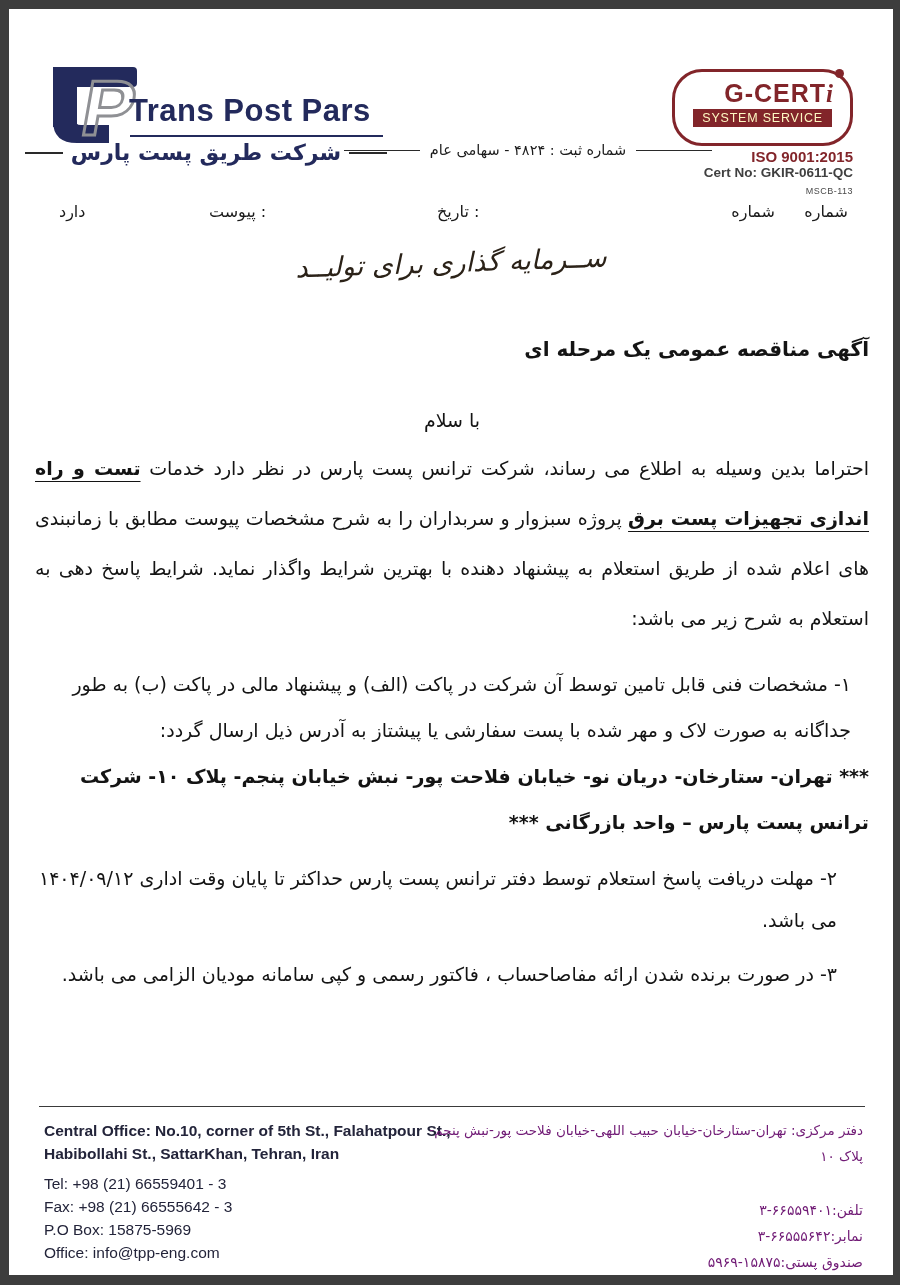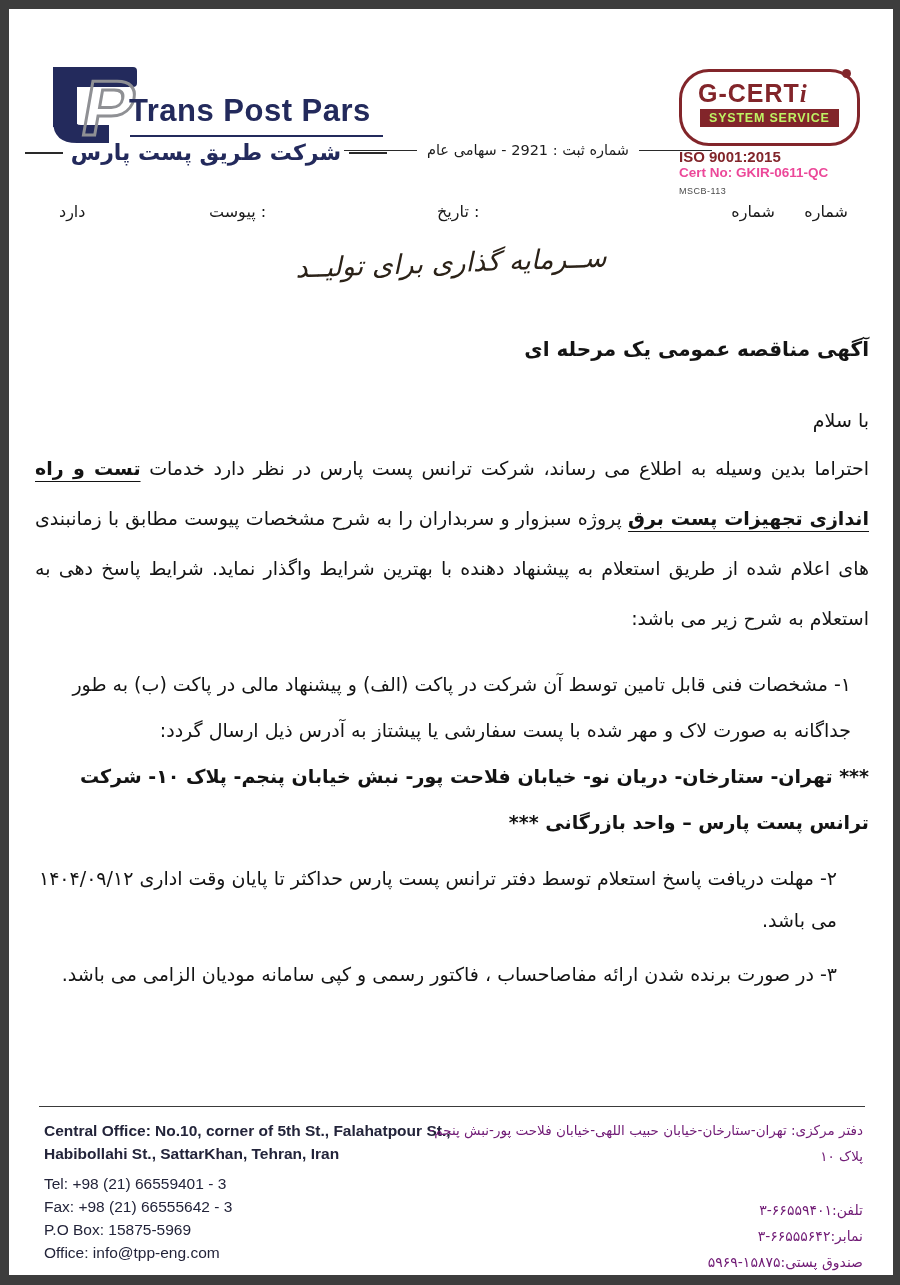--- a/index.html
+++ b/index.html
@@ -14,49 +14,49 @@
                 font-size:31px; font-weight:bold; color:#232a5c; letter-spacing:.5px; }
   .latin-underline { position:absolute; left:121px; top:126px; width:253px; height:2px; background:#232a5c; }
   .fa-name-row { position:absolute; left:16px; top:131px; width:362px; display:flex; align-items:center; direction:rtl; }
   .fa-name-row .rule { flex:1; border-top:2px solid #2a2a2a; }
   .fa-name { font-size:22px; font-weight:bold; color:#232a5c; padding:0 8px; white-space:nowrap; }
   .reg-row { position:absolute; left:335px; top:133px; width:368px; display:flex; align-items:center; direction:rtl; }
   .reg-row .rule { flex:1; border-top:1.5px solid #2a2a2a; min-width:18px; }
   .reg-text { font-size:14.5px; color:#1c1c1c; padding:0 10px; white-space:nowrap; }
 
   
-  .badge { position:absolute; right:28px; top:60px; width:186px; text-align:left;
+  .badge { position:absolute; right:40px; top:60px; width:186px; text-align:right;
            font-family:"Liberation Sans",sans-serif; }
   .pill { position:relative; display:inline-block; border:3px solid #82252a; border-radius:30px;
           padding:7px 16px 14px; background:#fff; }
   .pill-dot { position:absolute; right:6px; top:-3px; width:9px; height:9px; border-radius:50%; background:#82252a; }
   .brand { font-size:25px; font-weight:bold; color:#82252a; letter-spacing:1px; white-space:nowrap; }
   .brand .itl { font-style:italic; font-family:"Liberation Serif",serif; }
-  .sys { display:inline-block; margin-top:-14px; position:relative; background:#82252a; color:#bef264;
-         font-size:12.5px; font-weight:bold; letter-spacing:.8px; padding:2px 9px; border:2px solid #fff; }
+  .sys { display:inline-block; margin-top:-14px; position:relative; background:#82252a; color:#fef9c3;
+         font-size:12.5px; font-weight:normal; letter-spacing:.8px; padding:2px 9px; border:2px solid #fff; }
   .iso { font-size:15px; font-weight:bold; color:#82252a; margin-top:2px; }
-  .certno { font-size:13.5px; font-weight:bold; color:#ec4899; }
+  .certno { font-size:13.5px; font-weight:bold; color:#404040; }
   .mscb { font-size:9px; color:#4a4a4a; margin-top:6px; letter-spacing:.5px; }
 
   
   .meta { position:absolute; top:193px; left:0; width:100%; height:24px; font-size:16px; color:#1a1a1a; }
   .meta span { position:absolute; white-space:nowrap; }
   .m-num1 { right:45px; } .m-num2 { right:118px; }
   .m-date { left:428px; } .m-attach { left:200px; } .m-attach-val { left:50px; }
 
   
   .slogan { position:absolute; top:238px; left:0; width:100%; text-align:center; direction:rtl;
             font-family:"DejaVu Serif",serif; font-style:italic; font-size:27px; color:#2b2218;
             transform:rotate(-2deg); letter-spacing:1px; }
 
   
   .doc { position:absolute; top:328px; right:24px; left:26px; direction:rtl; color:#141414;
          font-size:19px; }
   .title { font-weight:bold; font-size:20px; margin-bottom:48px; }
-  .salut { margin-bottom:12px; }
+  .salut { margin-bottom:12px;text-align:center; }
   .intro { text-align:justify; line-height:50px; margin-bottom:6px; }
   .bold-u { font-weight:bold; text-decoration:underline; text-underline-offset:6px; }
   .item1 { margin:18px 18px 0 0; line-height:46px; }
   .addr { font-weight:bold; line-height:46px; margin-top:0; }
   .num-item { margin:12px 32px 0 0; line-height:42px; }
 
   
   .foot-rule { position:absolute; top:1097px; left:30px; right:28px; border-top:1.5px solid #3a3a3a; }
   .foot-left { position:absolute; left:35px; top:1110px; width:420px; direction:ltr;
                font-family:"Liberation Sans",sans-serif; color:#23243a; font-size:15.5px; line-height:23px; }
@@ -86,21 +86,21 @@
     <div class="latin-underline"></div>
 
     <div class="fa-name-row">
       <div class="rule"></div>
       <div class="fa-name">شرکت طریق پست پارس</div>
       <div class="rule"></div>
     </div>
 
     <div class="reg-row">
       <div class="rule"></div>
-      <div class="reg-text">شماره ثبت : 2921 - سهامی عام</div>
+      <div class="reg-text">شماره ثبت : ۴۸۲۴ - سهامی عام</div>
       <div class="rule"></div>
     </div>
 
     <div class="badge">
       <div class="pill">
         <div class="pill-dot"></div>
         <span class="brand"><span>G-CERT</span><span class="itl">i</span></span>
         <br>
         <span class="sys">SYSTEM SERVICE</span>
       </div>

